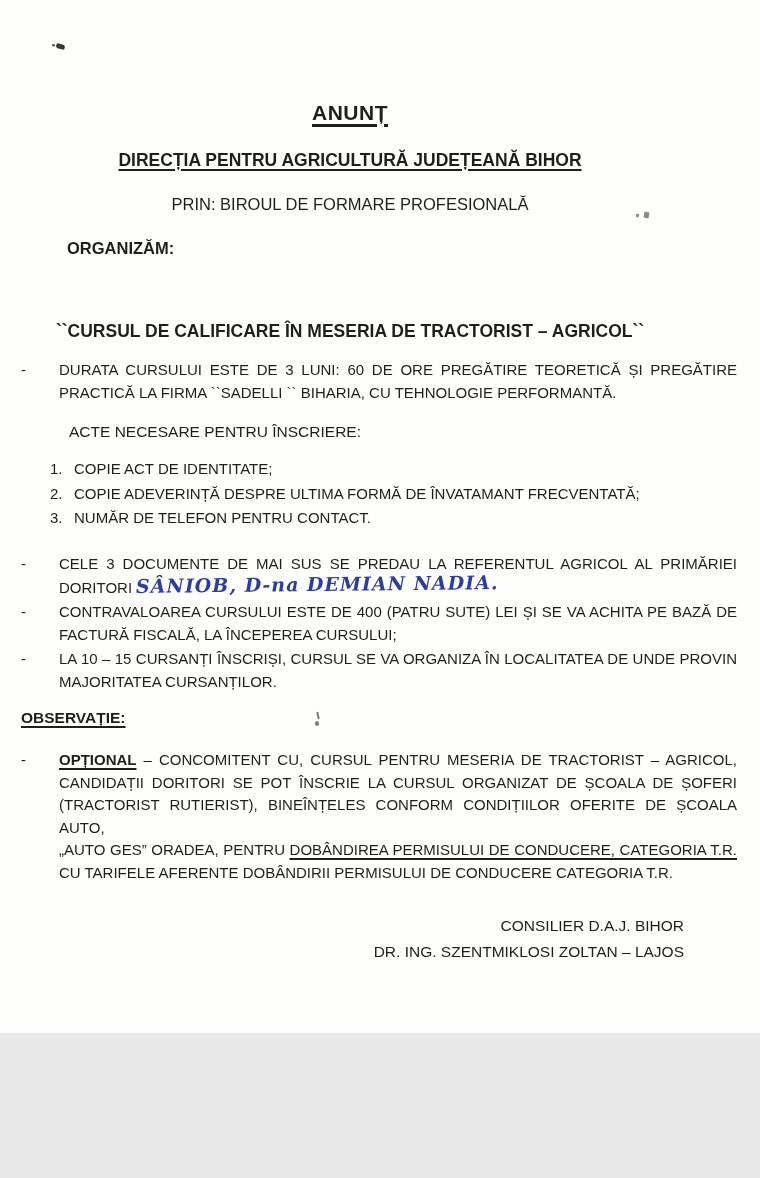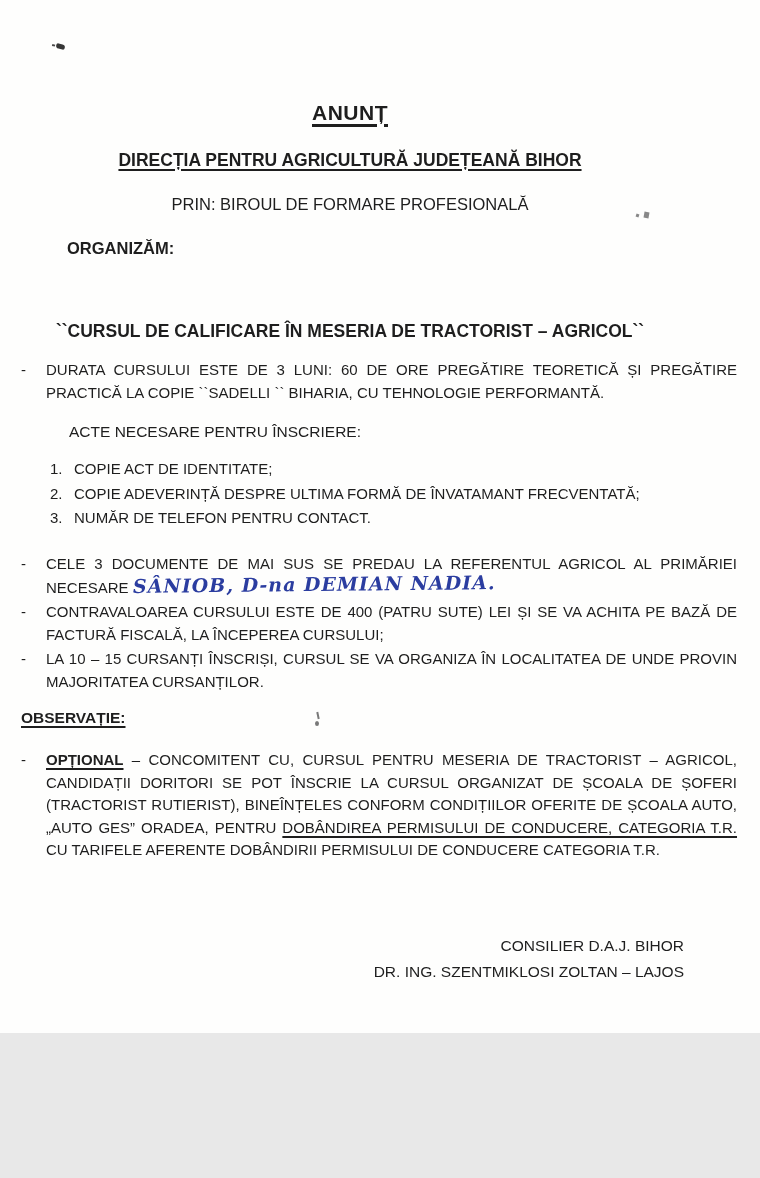--- a/index.html
+++ b/index.html
@@ -26,21 +26,21 @@
   .org-line1 .u { text-decoration:underline; text-decoration-thickness:2px; text-underline-offset:3px; }
   .org-line2 { top:195px; font-size:16.5px; }
   .intro-line { position:absolute; left:67px; top:239px; font-size:16.5px;font-weight:bold; }
   .course-title {
     top:278px;
     font-size:17.5px; font-weight:bold;margin-top:43px;
   }
   
   .bullet-para { position:absolute; left:21px; right:23px; font-size:15px; line-height:23px; }
   .bullet-para .dash { position:absolute; left:0; top:0; }
-  .bullet-para .content { margin-left:25px; }
+  .bullet-para .content { margin-left:38px; }
   .jline { text-align:justify; text-align-last:justify; }
   .lline { text-align:left; }
   .plain-head { position:absolute; left:23px; font-size:15.5px; }
   .req-list { position:absolute; left:50px; top:457px; font-size:15px; line-height:24.5px; }
   .req-row { display:flex; }
   .req-num { width:24px; flex:0 0 24px; }
   .obs-head { position:absolute; left:21px; top:709px; font-size:15.5px; font-weight:bold; }
   .obs-head .u { text-decoration:underline; text-decoration-thickness:2px; text-underline-offset:3px; }
   .opt-label { font-weight:bold; text-decoration:underline; text-decoration-thickness:2px; text-underline-offset:3px; }
   .opt-underline { text-decoration:underline; text-decoration-thickness:1.5px; text-underline-offset:3px; }
@@ -48,21 +48,21 @@
   .handwriting {
     font-family:"DejaVu Serif","Liberation Serif",serif;
     font-style:italic; font-weight:600;
     font-size:19px; letter-spacing:1px;
     color:#2b3da0;
     display:inline-block;
     transform:rotate(-.6deg);
     position:relative; top:-2px;
   }
   
-  .signature { position:absolute; right:76px; top:913px; text-align:right; font-size:15.5px; line-height:25.5px;margin-top:20px; }
+  .signature { position:absolute; right:76px; top:913px; text-align:right; font-size:15.5px; line-height:25.5px; }
   
   .speck-top { position:absolute; left:56px; top:44px; width:9px; height:5px; background:#262626; border-radius:2px 3px 2px 3px; transform:rotate(14deg); opacity:.92; }
   .speck-top::after { content:""; position:absolute; left:-4px; top:2px; width:3px; height:2px; background:#3a3a3a; }
   .quote-artifact { position:absolute; left:636px; top:212px; width:14px; height:8px; opacity:.65; }
   .quote-artifact i { position:absolute; background:#4a4a4a; }
   .quote-artifact i:nth-child(1) { left:0; top:2px; width:3px; height:3px; transform:rotate(20deg); }
   .quote-artifact i:nth-child(2) { left:8px; top:0; width:5px; height:6px; transform:rotate(10deg); }
   .obs-speck { position:absolute; left:315px; top:712px; width:6px; height:16px; opacity:.75; }
   .obs-speck i { position:absolute; background:#4d4d4d; }
   .obs-speck i:nth-child(1) { left:2px; top:0; width:2px; height:7px; transform:rotate(-12deg); }
@@ -95,21 +95,21 @@
   <div class="center-band org-line2">PRIN: BIROUL DE FORMARE PROFESIONALĂ</div>
 
   <div class="intro-line">ORGANIZĂM:</div>
 
   <div class="center-band course-title">``CURSUL DE CALIFICARE ÎN MESERIA DE TRACTORIST – AGRICOL``</div>
 
   <div class="bullet-para" style="top:358px;">
     <span class="dash">-</span>
     <div class="content">
       <div class="jline">DURATA CURSULUI ESTE DE 3 LUNI: 60 DE ORE PREGĂTIRE TEORETICĂ ȘI PREGĂTIRE</div>
-      <div class="lline">PRACTICĂ LA COPIE ``SADELLI `` BIHARIA, CU TEHNOLOGIE PERFORMANTĂ.</div>
+      <div class="lline">PRACTICĂ LA FIRMA ``SADELLI `` BIHARIA, CU TEHNOLOGIE PERFORMANTĂ.</div>
     </div>
   </div>
 
   <div class="plain-head" style="top:423px;margin-left:46px;">ACTE NECESARE PENTRU ÎNSCRIERE:</div>
 
   <div class="req-list">
     <div class="req-row">
       <span class="req-num">1.</span>
       <span>COPIE ACT DE IDENTITATE;</span>
     </div>
@@ -121,21 +121,21 @@
       <span class="req-num">3.</span>
       <span>NUMĂR DE TELEFON PENTRU CONTACT.</span>
     </div>
   </div>
 
   <div class="bullet-para" style="top:552px;">
     <span class="dash">-</span>
     <div class="content">
       <div class="jline">CELE 3 DOCUMENTE DE MAI SUS SE PREDAU LA REFERENTUL AGRICOL AL PRIMĂRIEI</div>
       <div class="lline">
-        <span>NECESARE </span>
+        <span>DORITORI </span>
         <span class="handwriting">SÂNIOB, D-na DEMIAN NADIA.</span>
       </div>
     </div>
   </div>
 
   <div class="bullet-para" style="top:600px;">
     <span class="dash">-</span>
     <div class="content">
       <div class="jline">CONTRAVALOAREA CURSULUI ESTE DE 400 (PATRU SUTE) LEI ȘI SE VA ACHITA PE BAZĂ DE</div>
       <div class="lline">FACTURĂ FISCALĂ, LA ÎNCEPEREA CURSULUI;</div>

